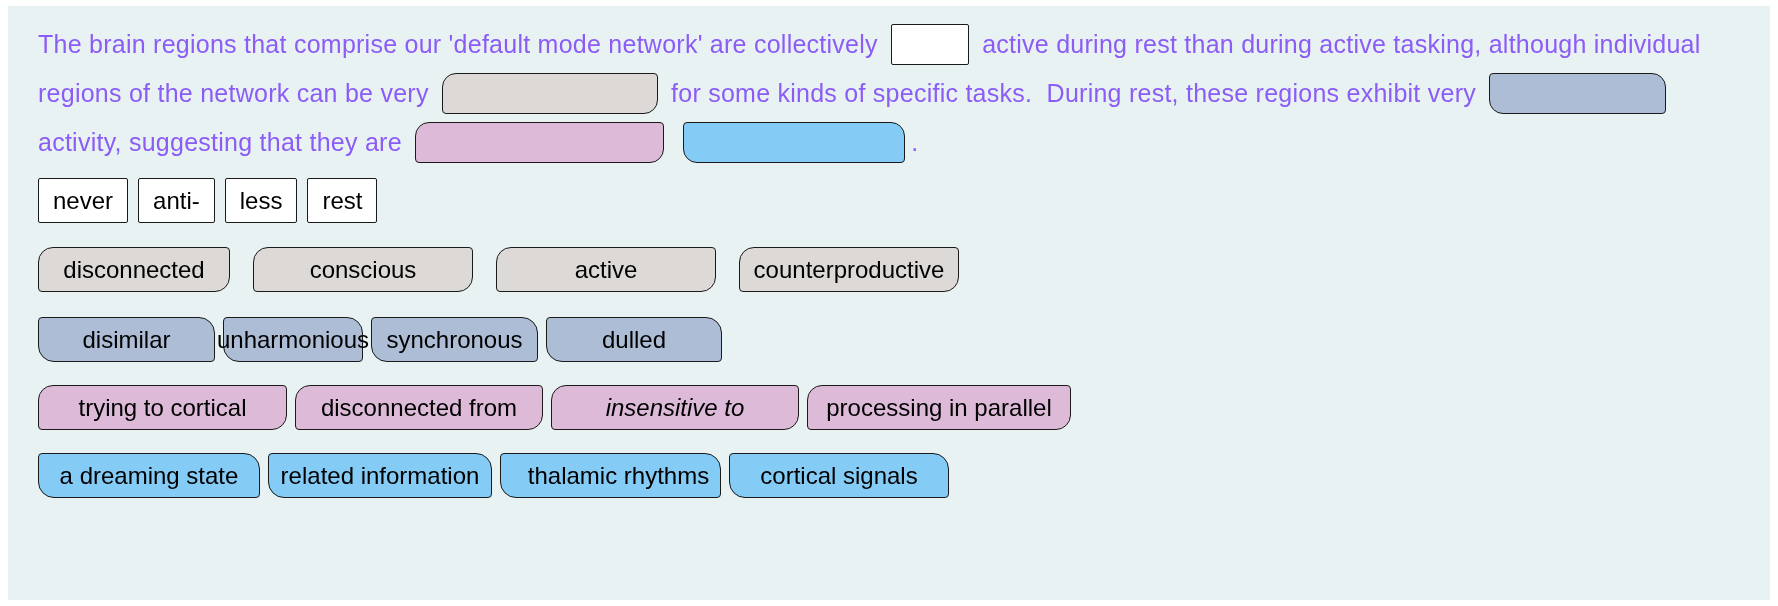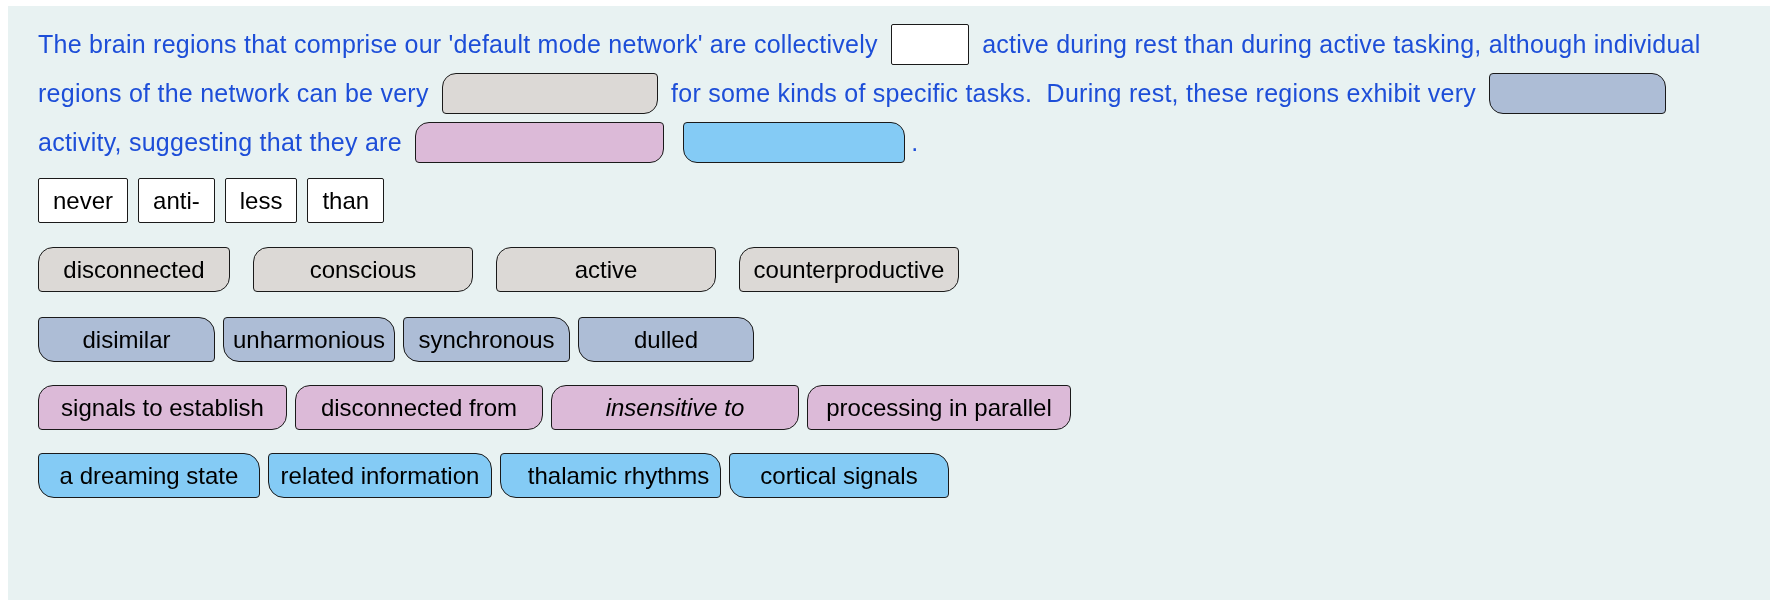--- a/index.html
+++ b/index.html
@@ -25,21 +25,21 @@
   }
 
   
   #passage {
     position: absolute;
     left: 30px;
     top: 14px;
     width: 1700px;
     font-size: 25px;
     line-height: 49px;
-    color: #1d4ed8;
+    color: #8b5cf6;
     letter-spacing: 0.01em;
   }
   #passage .txt {
     white-space: pre-wrap;
   }
 
   
   .blank {
     display: inline-block;
     vertical-align: middle;
@@ -127,36 +127,36 @@
 <div id="exercise-root">
 
   <div id="passage">
     <span class="txt">The brain regions that comprise our 'default mode network' are collectively </span><span class="blank b-white" style="width: 78px;"></span><span class="txt"> active during rest than during active tasking, although individual regions of the network can be very </span><span class="blank b-gray" style="width: 216px;"></span><span class="txt"> for some kinds of specific tasks.  During rest, these regions exhibit very </span><span class="blank b-slate" style="width: 177px;"></span><span class="txt"> activity, suggesting that they are </span><span class="blank b-pink" style="width: 249px;"></span><span class="txt"> </span><span class="blank b-blue" style="width: 222px;"></span><span class="txt">.</span>
   </div>
 
   <div class="bank" id="bank-row-white">
       <div class="chip">never</div>
       <div class="chip">anti-</div>
       <div class="chip">less</div>
-      <div class="chip">than</div>
+      <div class="chip">rest</div>
     </div>
   <div class="bank" id="bank-row-gray">
       <div class="chip" style="width: 192px;">disconnected</div>
       <div class="chip" style="width: 220px;">conscious</div>
       <div class="chip" style="width: 220px;">active</div>
       <div class="chip" style="width: 220px;">counterproductive</div>
     </div>
   <div class="bank" id="bank-row-slate">
       <div class="chip" style="width: 177px;">disimilar</div>
-      <div class="chip" style="width: 172px;">unharmonious</div>
+      <div class="chip" style="width: 140px;">unharmonious</div>
       <div class="chip" style="width: 167px;">synchronous</div>
       <div class="chip" style="width: 176px;">dulled</div>
     </div>
   <div class="bank" id="bank-row-pink">
-      <div class="chip" style="width: 249px;">signals to establish</div>
+      <div class="chip" style="width: 249px;">trying to cortical</div>
       <div class="chip" style="width: 248px;">disconnected from</div>
       <div class="chip" style="width: 248px; font-style: italic;">insensitive to</div>
       <div class="chip" style="width: 264px;">processing in parallel</div>
     </div>
   <div class="bank" id="bank-row-blue">
       <div class="chip" style="width: 222px; text-align: center;">a dreaming state</div>
       <div class="chip" style="width: 224px;">related information</div>
       <div class="chip" style="width: 221px; padding-left: 16px;">thalamic rhythms</div>
       <div class="chip" style="width: 220px;">cortical signals</div>
     </div>

